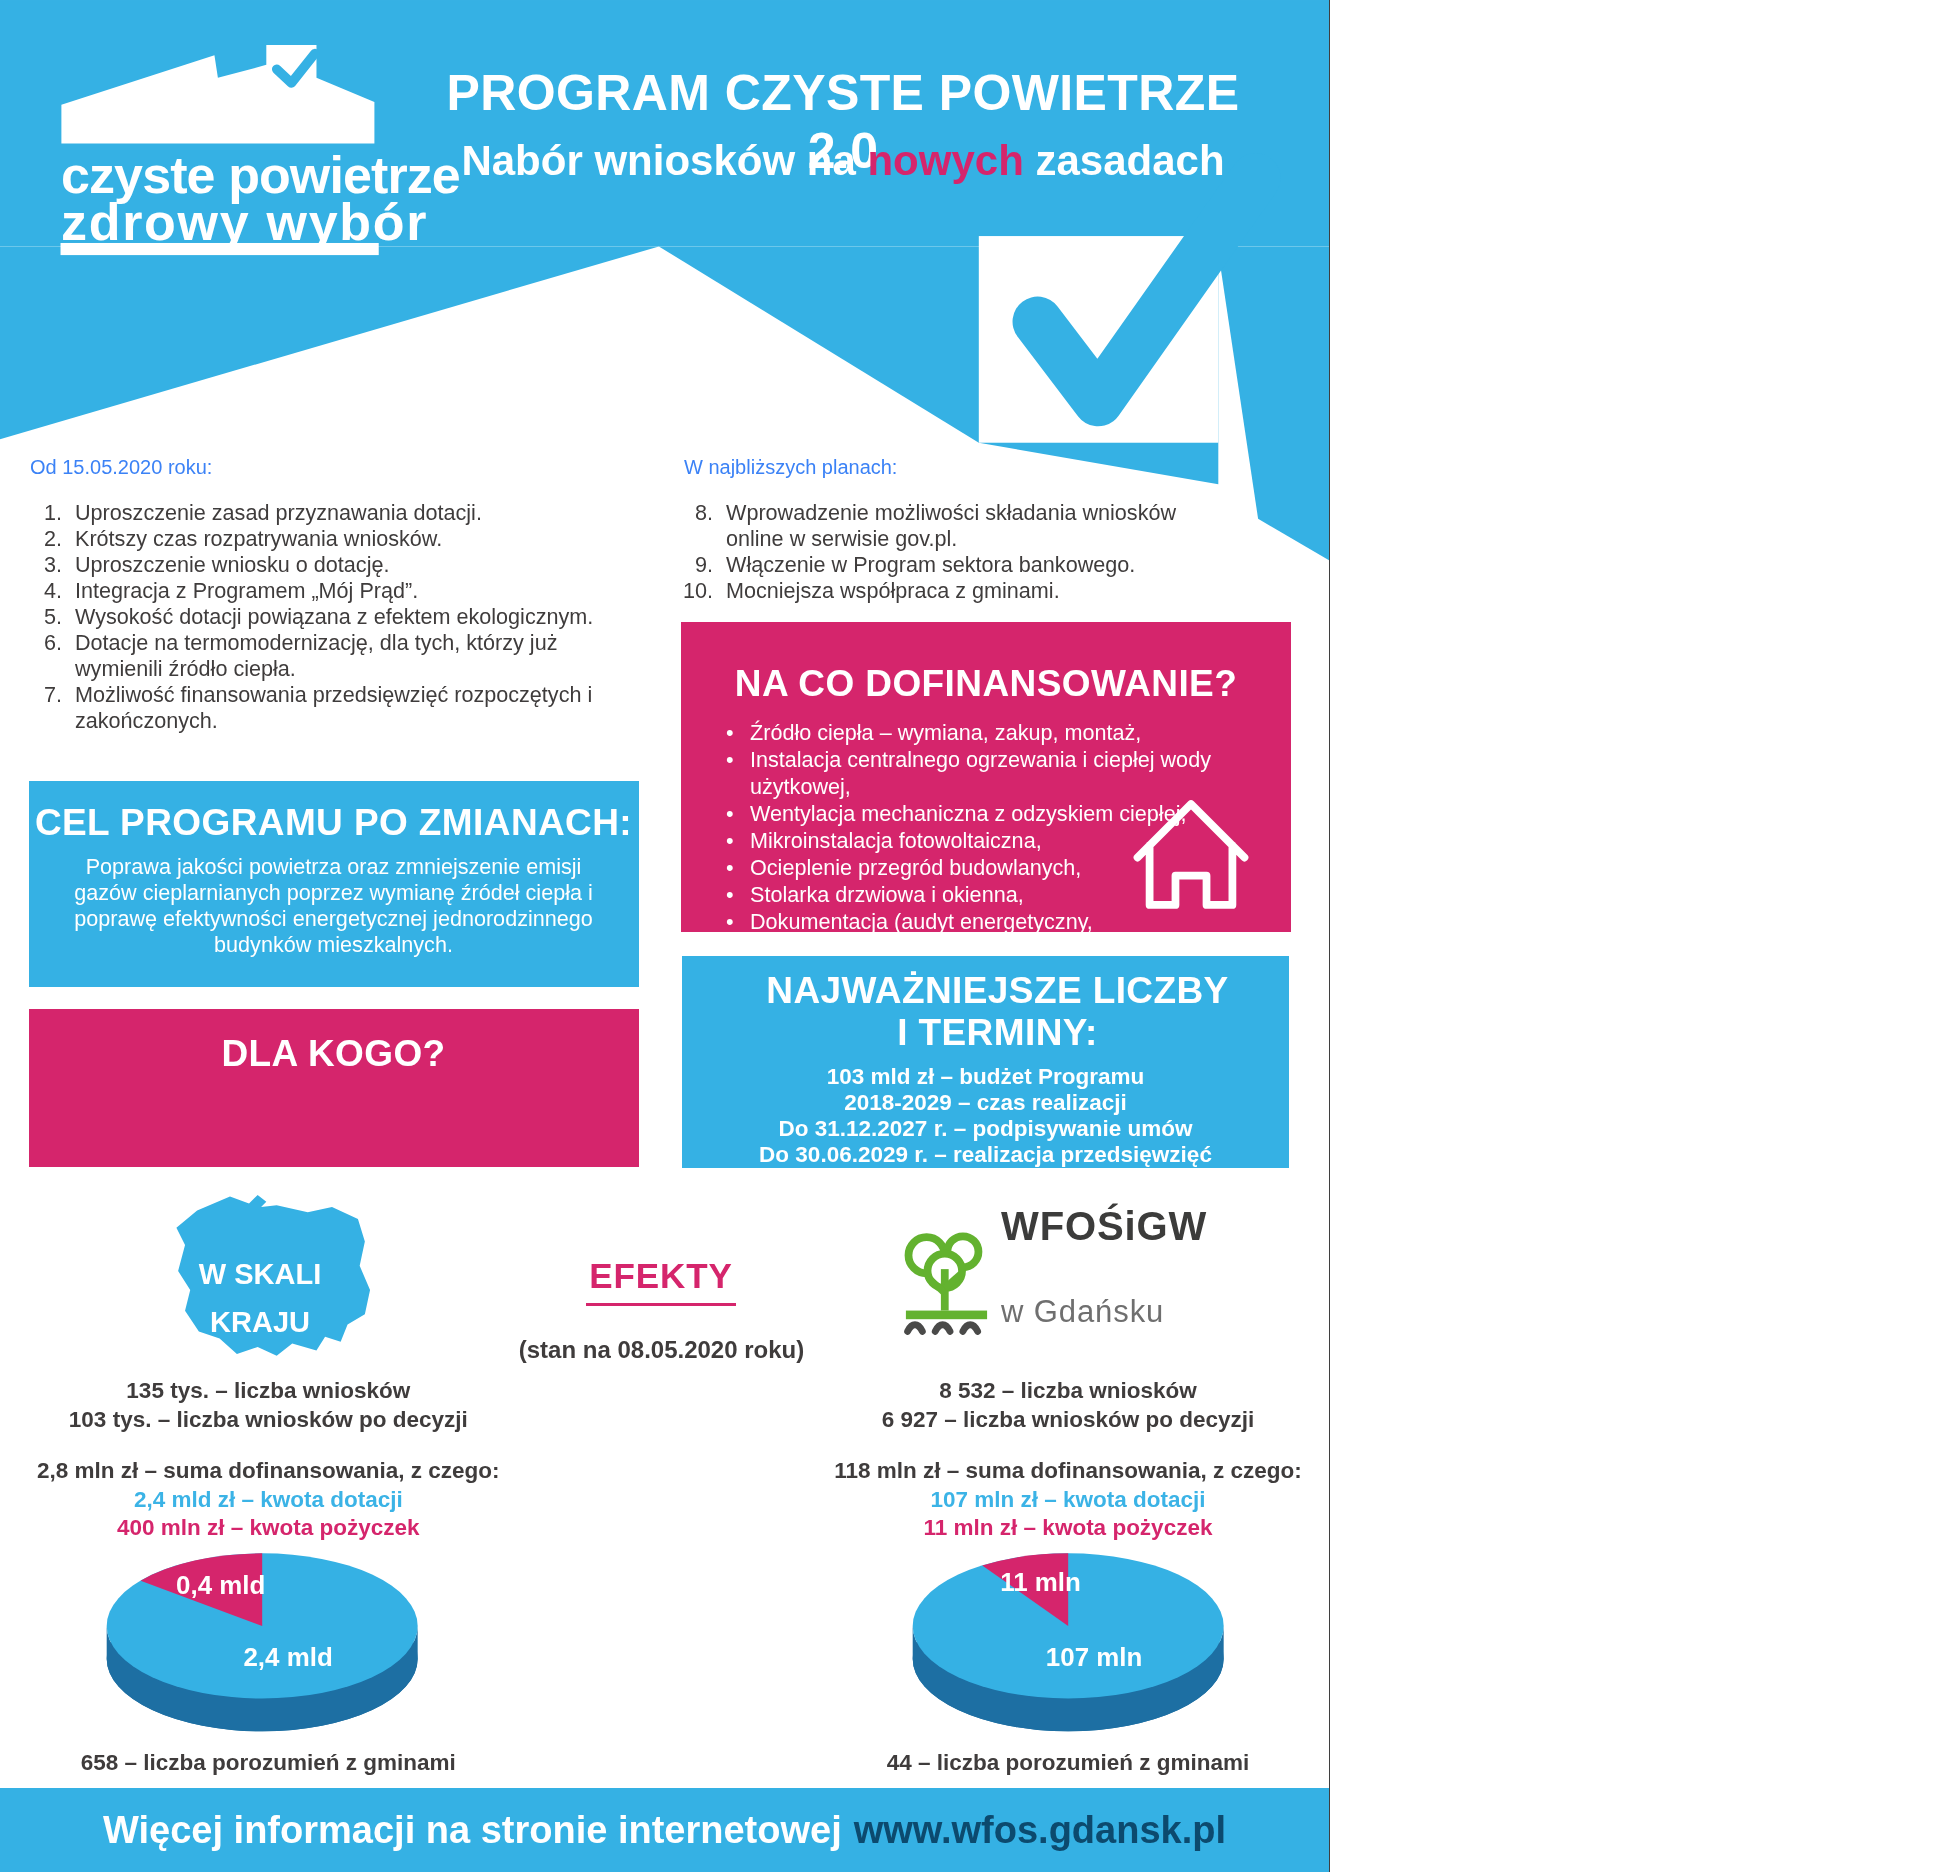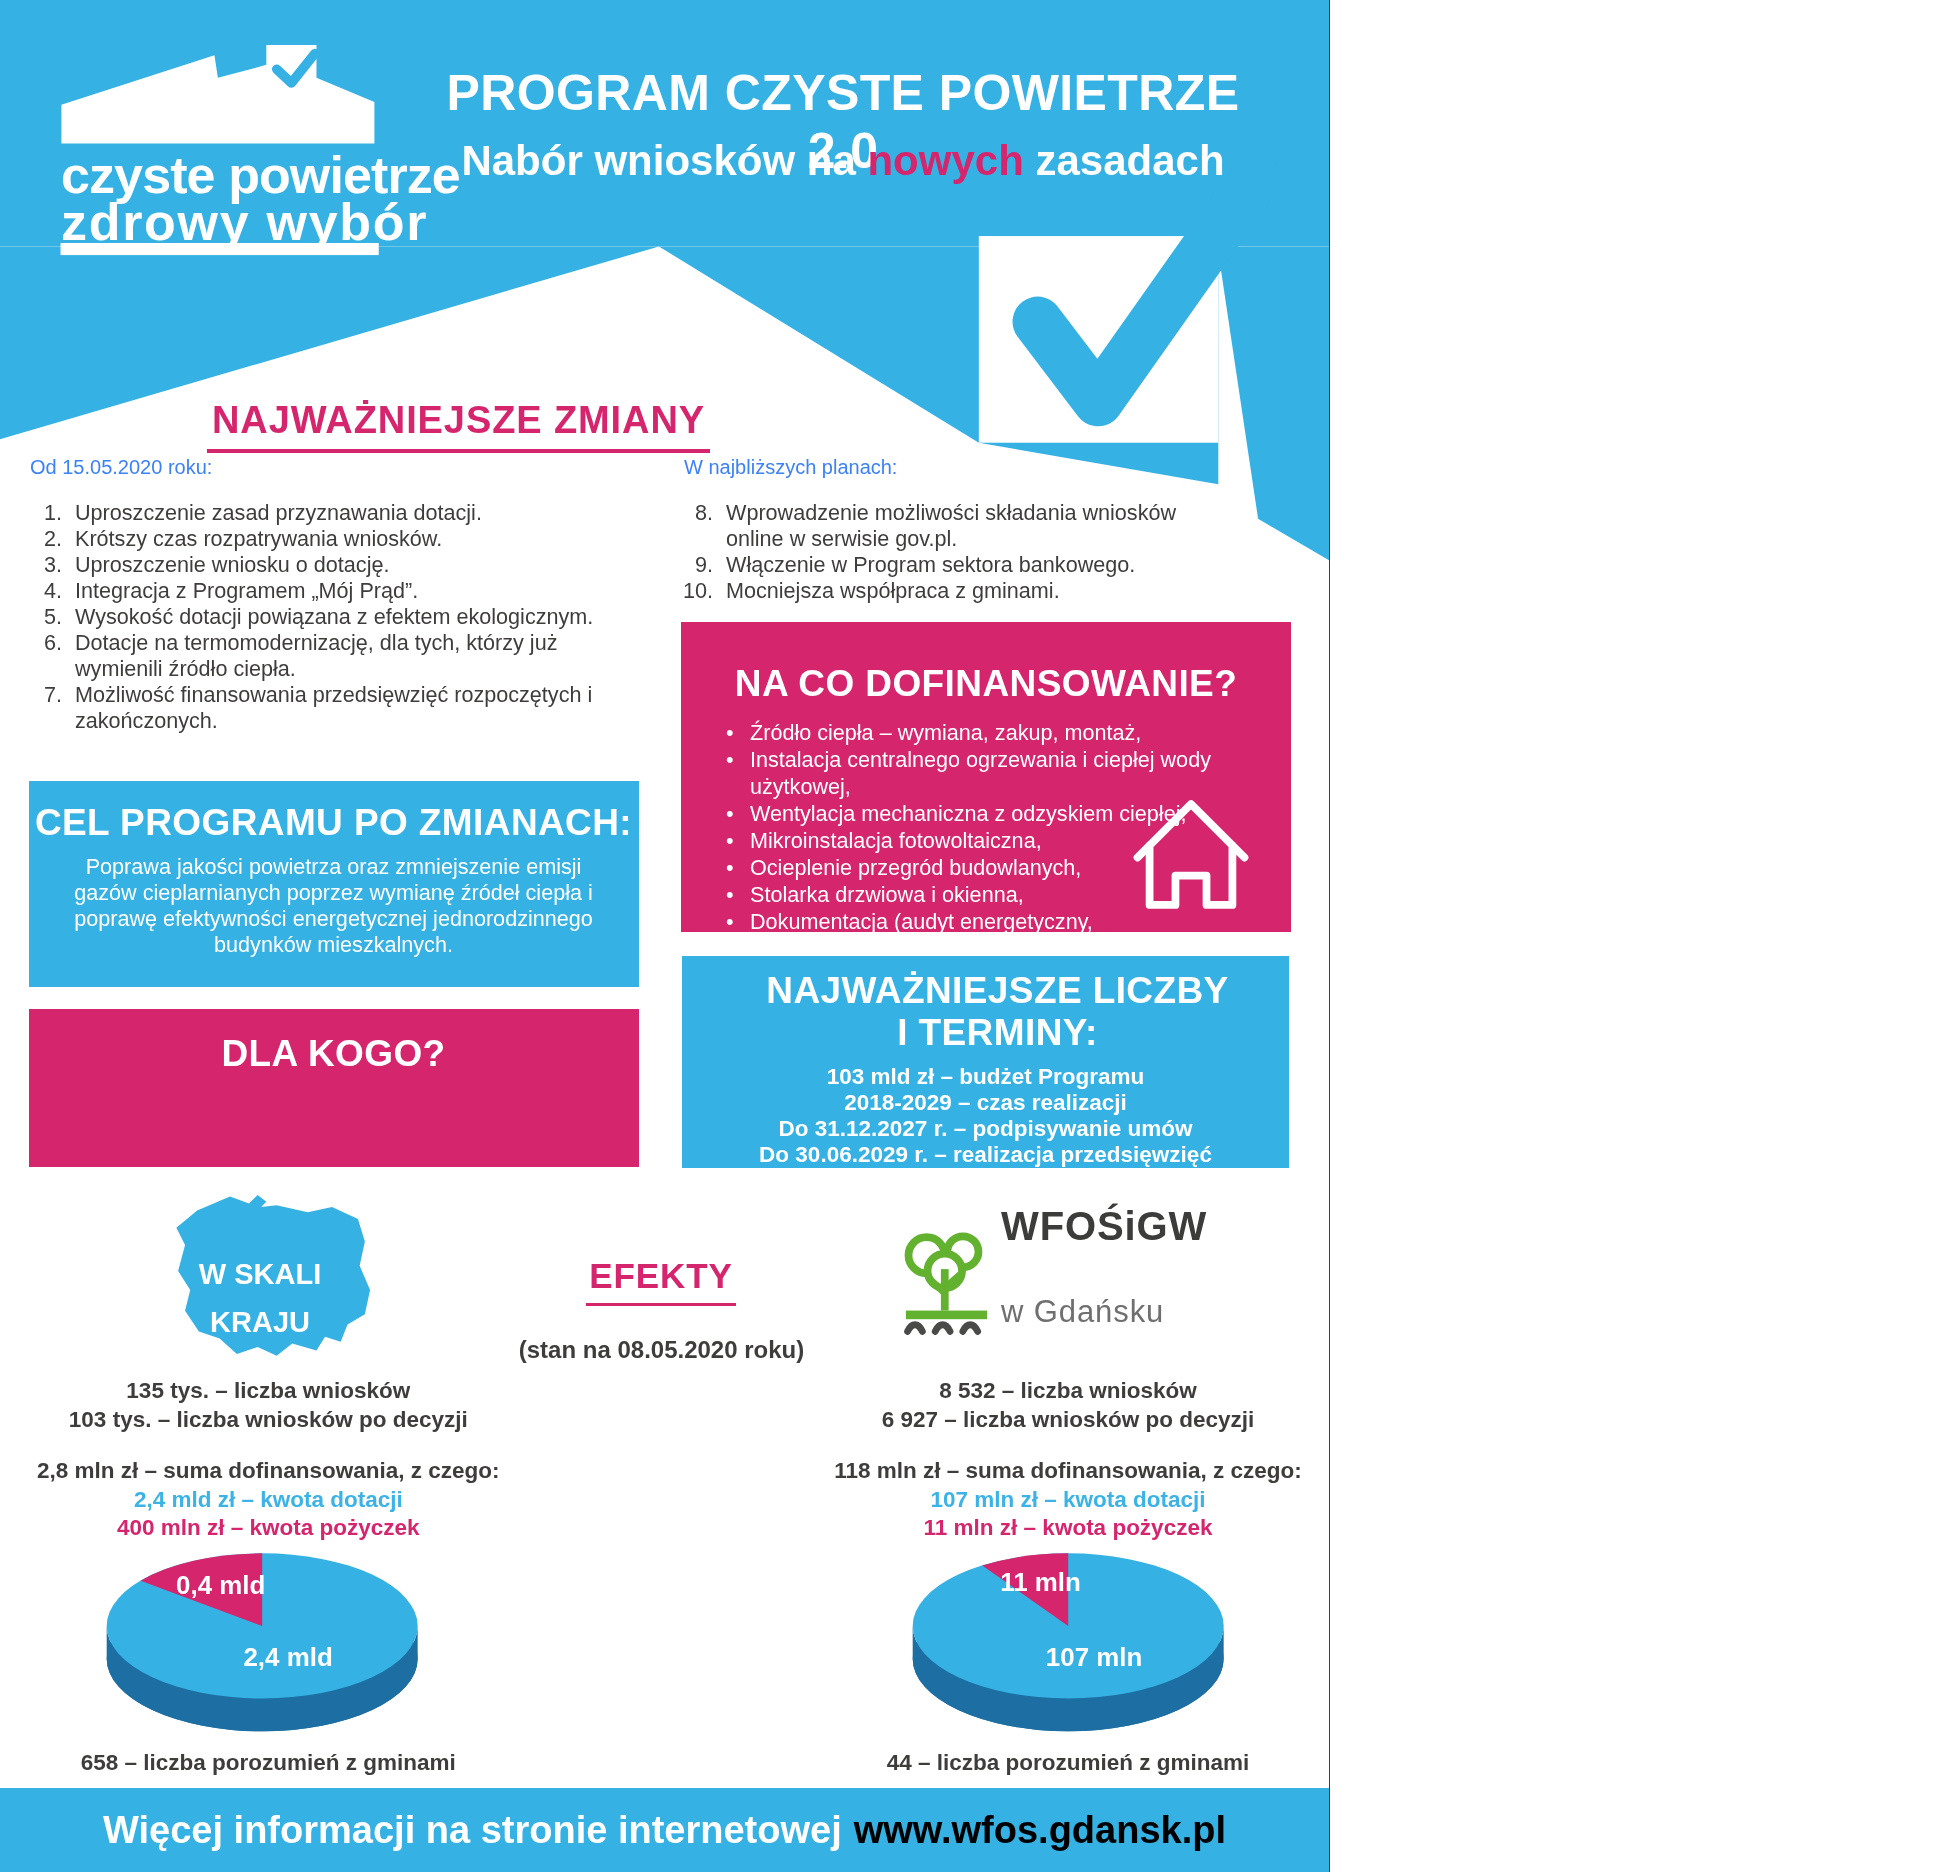--- a/index.html
+++ b/index.html
@@ -76,21 +76,21 @@
   .pie{position:absolute;top:1543px;}
   .pie-label{fill:#ffffff;font-weight:bold;font-size:30px;font-family:"Liberation Sans",sans-serif;}
   .agreements{position:absolute;top:1750px;width:502px;text-align:center;
     font-size:22.5px;font-weight:bold;color:#3F3C3C;}
   .agreements.left{left:17.3px;} .agreements.right{left:817px;}
 
   
   .footer{position:absolute;left:0;top:1788px;width:1329px;height:84px;background:#35B1E4;
     display:flex;align-items:center;justify-content:center;gap:12px;
     font-size:38px;font-weight:bold;color:#fff;}
-  .footer .url{color:#000000;}
+  .footer .url{color:#0c4a6e;}
 </style>
 </head>
 <body>
 
 <div class="page">
 
   <svg class="header-art" width="1329" height="588" viewBox="0 0 1537 680">
     <rect x="0" y="0" width="1537" height="285" fill="#35B1E4"></rect>
     <polygon points="0,285 762,285 0,508" fill="#35B1E4"></polygon>
     <polygon points="762,285 1409,285 1409,560 1132,512" fill="#35B1E4"></polygon>
@@ -105,23 +105,20 @@
   <div class="logo-word logo-w1">czyste powietrze</div>
   <div class="logo-word logo-w2">zdrowy wybór</div>
 
   <div class="hdr-title">PROGRAM CZYSTE POWIETRZE 2.0</div>
   <div class="hdr-sub">
     <span>Nabór wniosków na</span>
     <span class="hl">nowych</span>
     <span>zasadach</span>
   </div>
 
-  <div class="changes-heading">
-    <span>NAJWAŻNIEJSZE ZMIANY</span>
-  </div>
   <div class="col-heading left">Od 15.05.2020 roku:</div>
   <div class="col-heading right">W najbliższych planach:</div>
 
   <div class="num-list left">
     <div class="num-item">
         <span class="num">1.</span>
         <span class="txt">Uproszczenie zasad przyznawania dotacji.</span>
       </div>
     <div class="num-item">
         <span class="num">2.</span>

